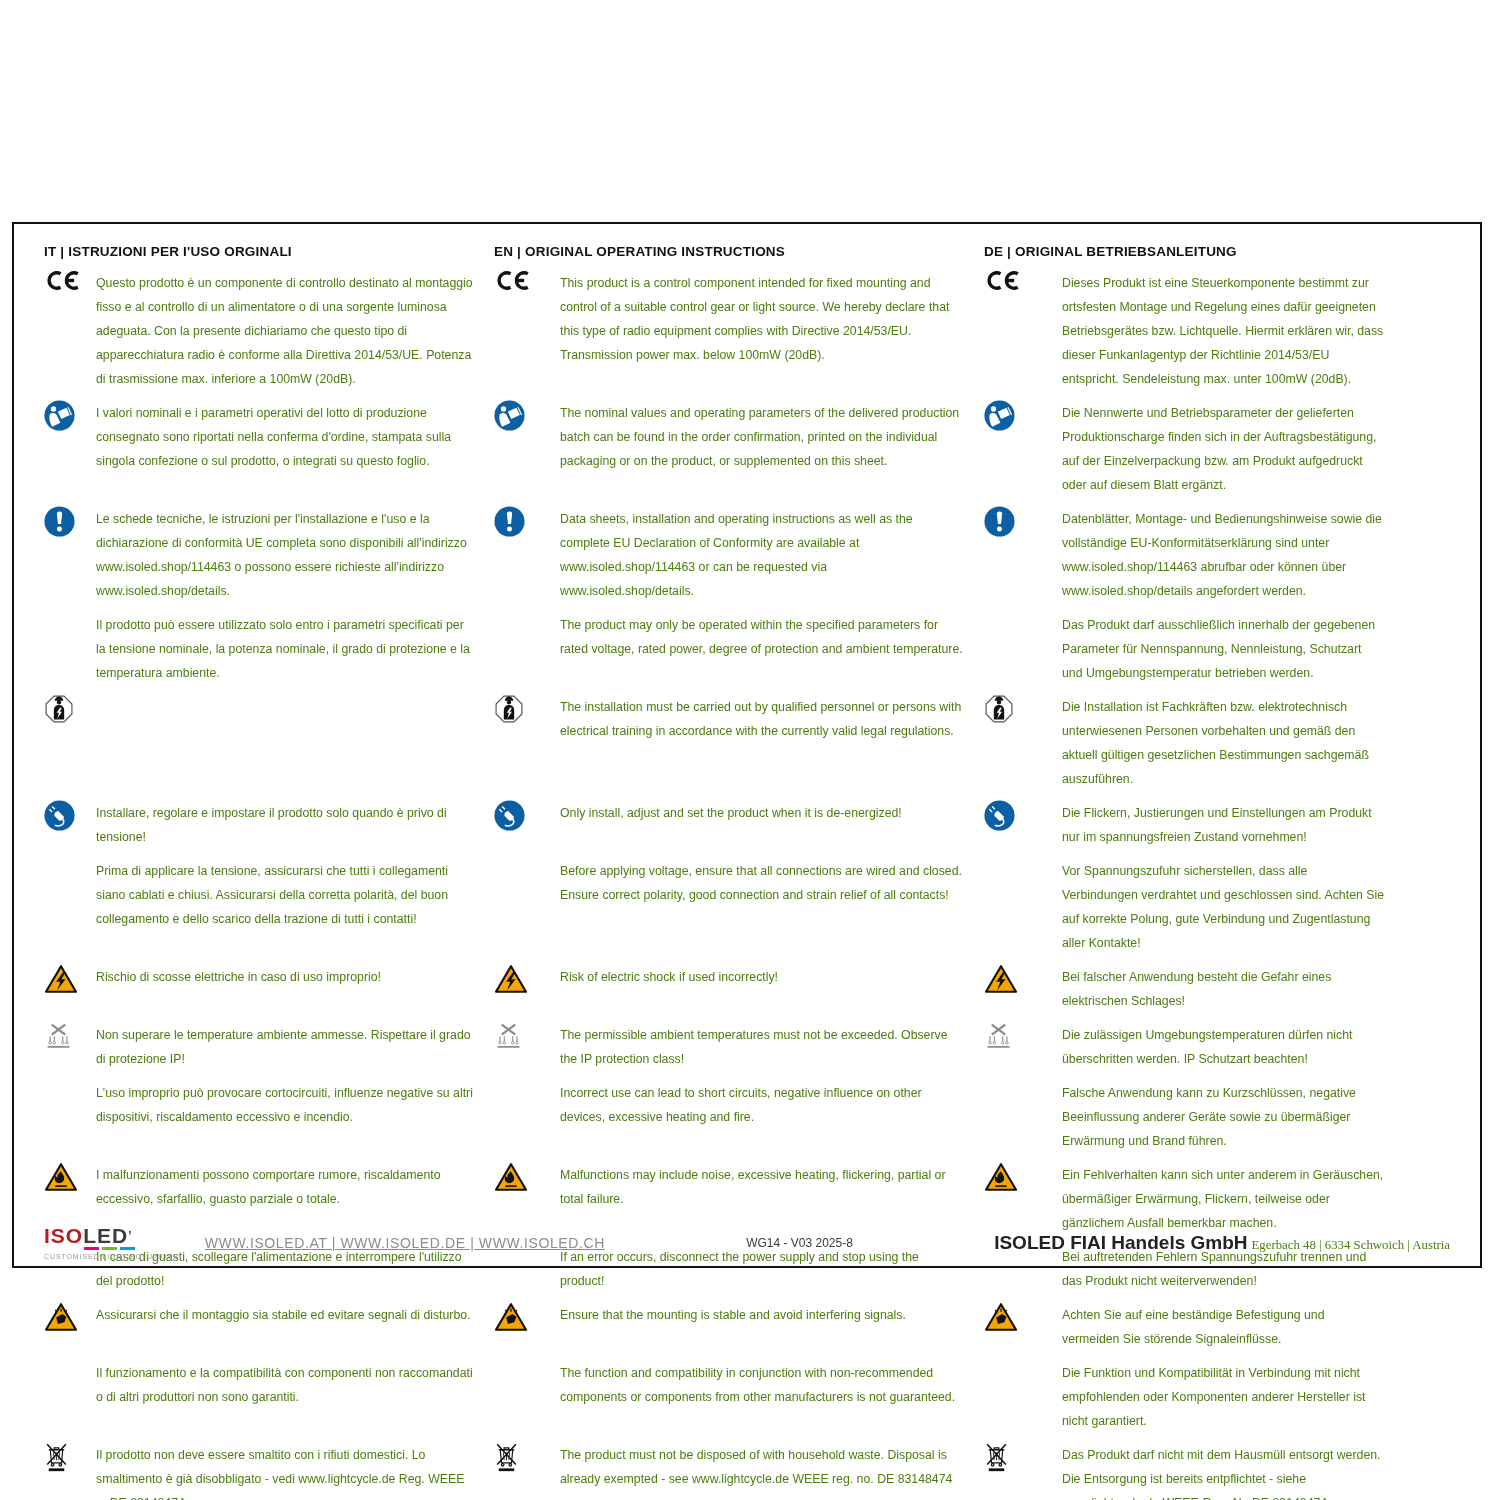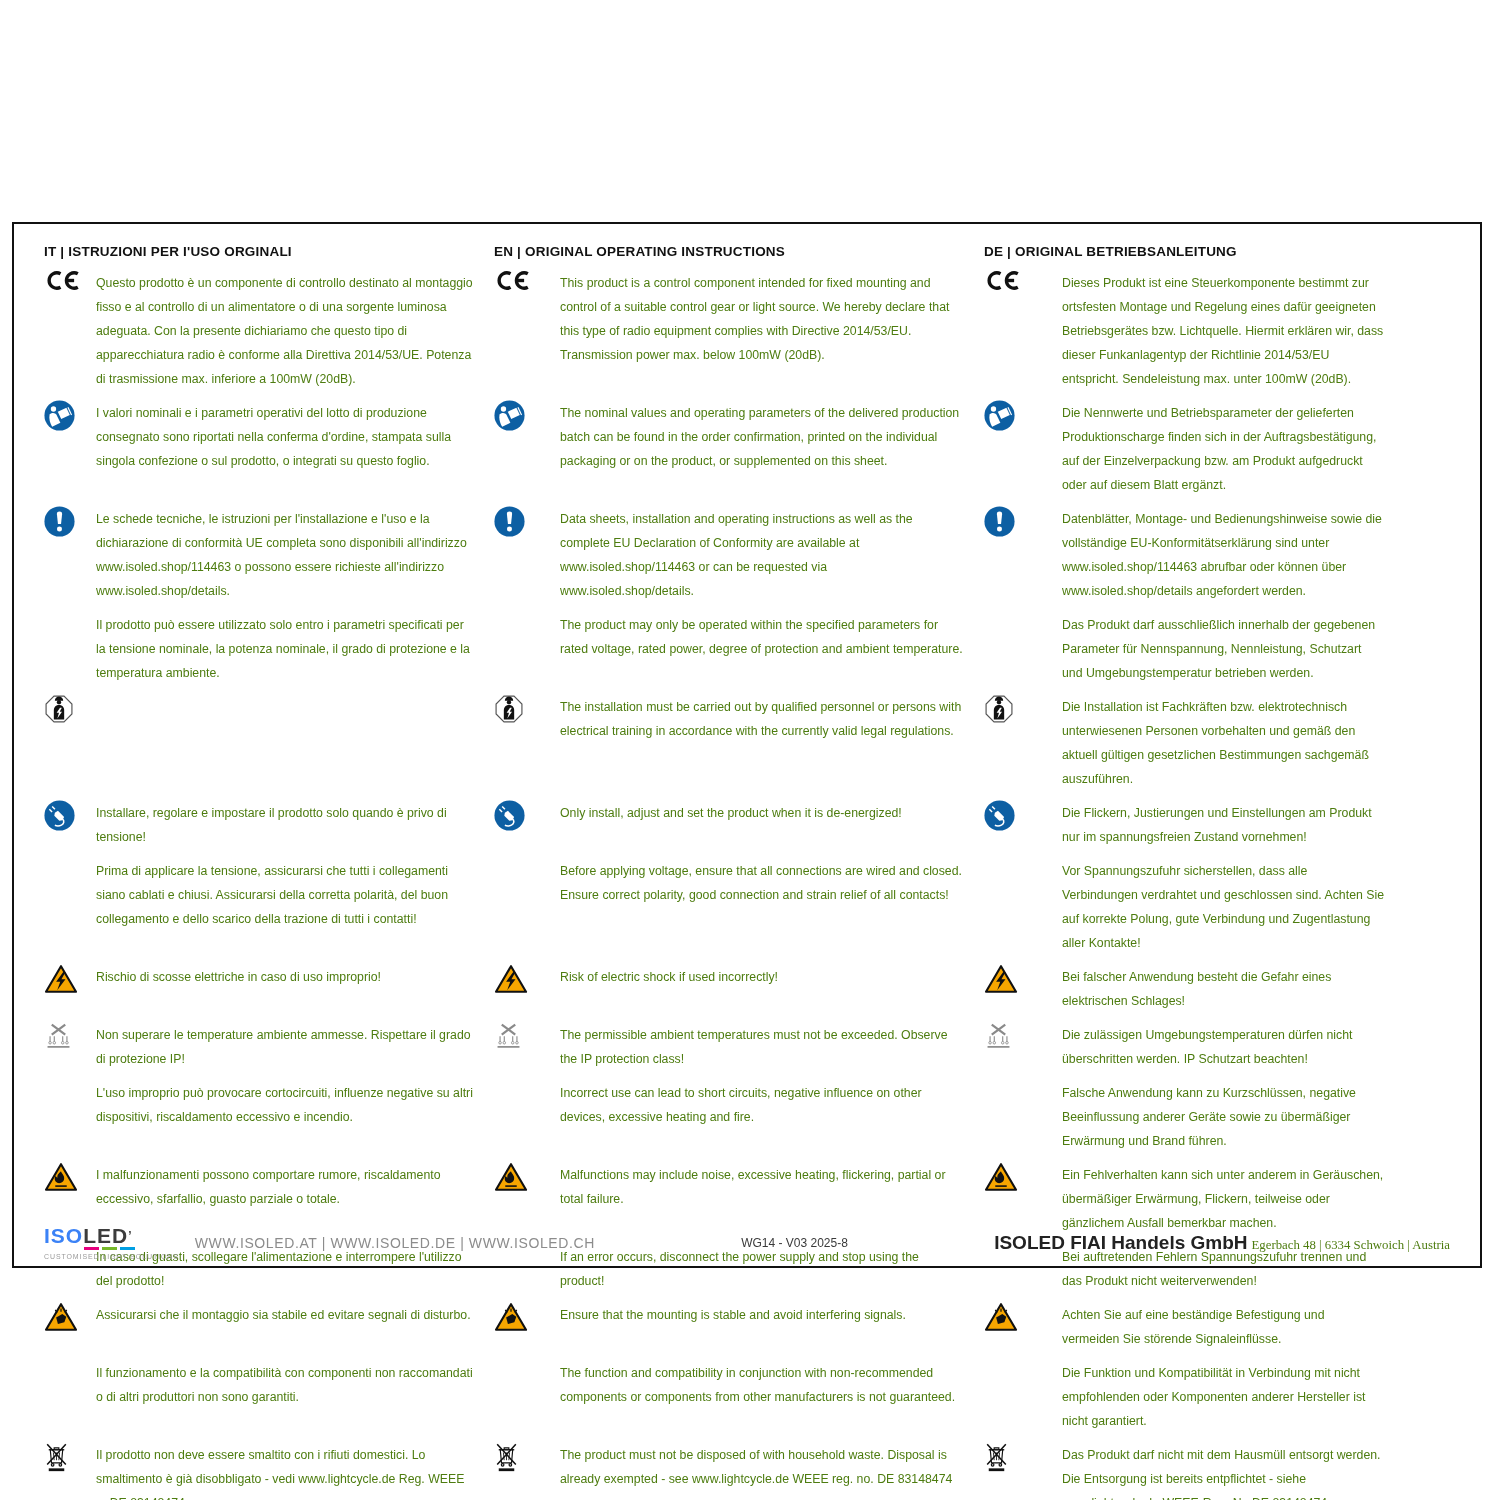--- a/index.html
+++ b/index.html
@@ -11,27 +11,27 @@
   .header-cell{font-weight:bold;font-size:13.5px;color:#111;padding-bottom:12px;letter-spacing:.2px;}
   .icon-box{flex:0 0 auto;display:flex;justify-content:flex-start;margin-top:-1px;}
   .col-0 .icon-box{width:52px;}
   .col-1 .icon-box{width:66px;}
   .col-2 .icon-box{width:78px;}
   .para-text{font-size:12.3px;line-height:24px;color:#4d7c0f;}
   
   .footer{position:absolute;left:30px;right:30px;bottom:6px;display:flex;align-items:center;}
   .logo{display:flex;flex-direction:column;}
   .logo-word{font-size:21px;font-weight:bold;letter-spacing:1px;line-height:20px;}
-  .logo-word .iso{color:#3b82f6;}
+  .logo-word .iso{color:#b91c1c;}
   .logo-word .led{color:#3c3c3c;}
   .logo-word .tick{color:#3c3c3c;font-size:12px;vertical-align:top;}
   .bars{display:flex;gap:3px;margin-left:40px;margin-top:1px;}
   .bar{height:3px;width:15px;display:inline-block;}
   .tagline{font-size:7px;color:#9a9a9a;letter-spacing:.9px;margin-top:3px;white-space:nowrap;}
-  .websites{margin-left:16px;font-size:14px;color:#8c8c8c;letter-spacing:.6px;white-space:nowrap;}
+  .websites{margin-left:26px;font-size:14px;color:#8c8c8c;letter-spacing:.6px;white-space:nowrap;text-decoration:underline;}
   .doccode{margin-left:auto;margin-right:auto;font-size:12px;color:#3a3a3a;white-space:nowrap;}
   .company-group{white-space:nowrap;}
   .company{font-weight:bold;font-size:19px;color:#222;}
   .address{font-size:12.8px;color:#4d7c0f;margin-left:4px;font-family:Liberation Serif, serif;}
   svg{display:block;}
 </style>
 </head>
 <body>
 
 <div class="sheet">

